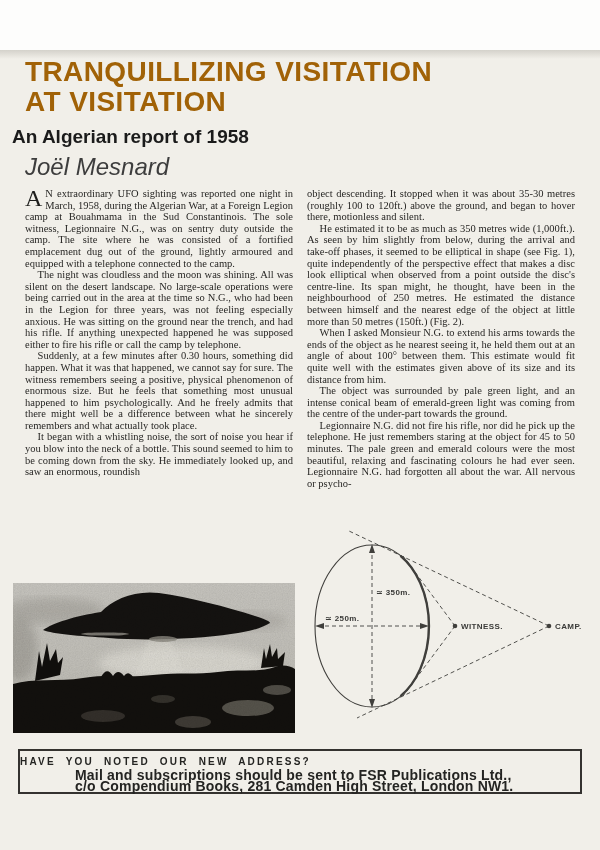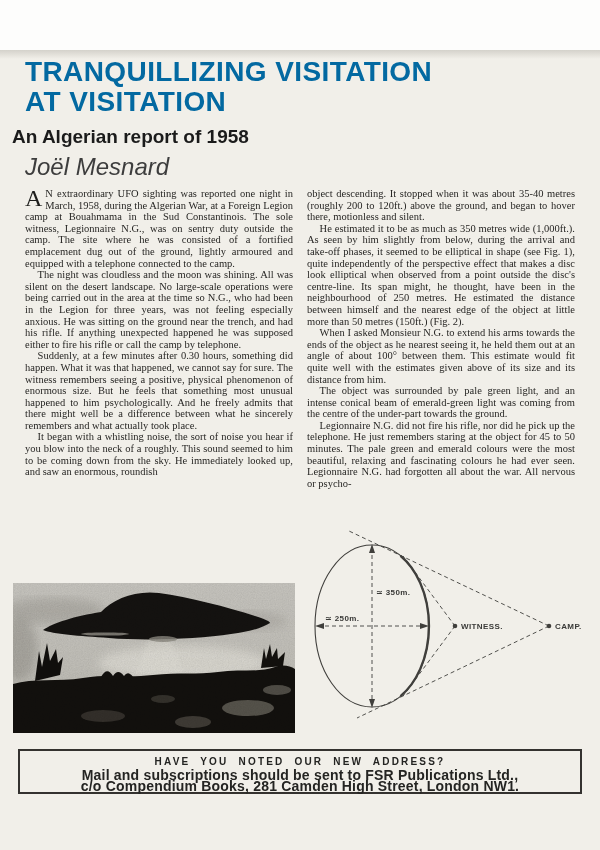--- a/index.html
+++ b/index.html
@@ -11,21 +11,21 @@
     position:absolute; left:0; top:50px; width:600px; height:800px;
     background:#f1efe9;
   }
   .paper::before {
     content:""; position:absolute; left:0; top:0; right:0; height:9px;
     background:linear-gradient(to bottom, rgba(110,105,95,0.22), rgba(110,105,95,0));
   }
   .title {
     position:absolute; left:25px; top:57px; margin:0; width:560px;
     font-family:"Liberation Sans", sans-serif; font-weight:bold;
-    font-size:28px; line-height:30px; letter-spacing:0.4px; color:#0369a1;
+    font-size:28px; line-height:30px; letter-spacing:0.4px; color:#a16207;
   }
   .subtitle {
     position:absolute; left:12px; top:126px; margin:0;
     font-family:"Liberation Sans", sans-serif; font-weight:bold;
     font-size:19px; color:#1b1b1b;
   }
   .author {
     position:absolute; left:25px; top:153px;
     font-family:"Liberation Sans", sans-serif; font-style:italic;
     font-size:24px; color:#3d3d3d;
@@ -49,21 +49,21 @@
   }
   .diagram {
     position:absolute; left:303px; top:518px; width:292px; height:235px; margin:0;
   }
   .diagram text {
     font-family:"Liberation Sans","DejaVu Sans",sans-serif;
     font-size:8px; font-weight:bold; letter-spacing:0.4px; fill:#3a3a38;
   }
   .notice {
     position:absolute; left:18px; top:749px; width:560px; height:41px;
-    border:2px solid #34322f; text-align:center;
+    border:2px solid #34322f; 
     font-family:"Liberation Sans", sans-serif; color:#242422;
   }
   .notice-heading {
     margin-top:5px; font-size:10px; font-weight:bold;
     letter-spacing:2.2px; word-spacing:5px;
   }
   .notice-body {
     margin:3px auto 0; width:450px; font-size:14px; font-weight:bold;
     line-height:10.5px; letter-spacing:0.2px;
   }
@@ -78,24 +78,24 @@
 
   <h2 class="subtitle">An Algerian report of 1958</h2>
 
   <div class="author">Joël Mesnard</div>
 
   <div class="columns">
     <div class="col">
       <p class="noindent"><span class="dropcap">A</span><span>N extraordinary UFO sighting was reported one night in March, 1958, during the Algerian War, at a Foreign Legion camp at Bouahmama in the Sud Constantinois. The sole witness, Legionnaire N.G., was on sentry duty outside the camp. The site where he was consisted of a fortified emplacement dug out of the ground, lightly armoured and equipped with a telephone connected to the camp.</span></p>
       <p>The night was cloudless and the moon was shining. All was silent on the desert landscape. No large-scale operations were being carried out in the area at the time so N.G., who had been in the Legion for three years, was not feeling especially anxious. He was sitting on the ground near the trench, and had his rifle. If anything unexpected happened he was supposed either to fire his rifle or call the camp by telephone.</p>
       <p>Suddenly, at a few minutes after 0.30 hours, something did happen. What it was that happened, we cannot say for sure. The witness remembers seeing a positive, physical phenomenon of enormous size. But he feels that something most unusual happened to him psychologically. And he freely admits that there might well be a difference between what he sincerely remembers and what actually took place.</p>
-      <p>It began with a whistling noise, the sort of noise you hear if you blow into the neck of a roughly. This sound seemed to him to be coming down from the sky. He immediately looked up, and saw an enormous, roundish</p>
+      <p>It began with a whistling noise, the sort of noise you hear if you blow into the neck of a bottle. This sound seemed to him to be coming down from the sky. He immediately looked up, and saw an enormous, roundish</p>
     </div>
     <div class="col">
-      <p class="noindent">object descending. It stopped when it was about 35-40 metres (roughly 200 to 120ft.) above the ground, and began to hover there, motionless and silent.</p>
+      <p class="noindent">object descending. It stopped when it was about 35-30 metres (roughly 100 to 120ft.) above the ground, and began to hover there, motionless and silent.</p>
       <p>He estimated it to be as much as 350 metres wide (1,000ft.). As seen by him slightly from below, during the arrival and take-off phases, it seemed to be elliptical in shape (see Fig. 1), quite independently of the perspective effect that makes a disc look elliptical when observed from a point outside the disc's centre-line. Its span might, he thought, have been in the neighbourhood of 250 metres. He estimated the distance between himself and the nearest edge of the object at little more than 50 metres (150ft.) (Fig. 2).</p>
       <p>When I asked Monsieur N.G. to extend his arms towards the ends of the object as he nearest seeing it, he held them out at an angle of about 100° between them. This estimate would fit quite well with the estimates given above of its size and its distance from him.</p>
       <p>The object was surrounded by pale green light, and an intense conical beam of emerald-green light was coming from the centre of the under-part towards the ground.</p>
       <p>Legionnaire N.G. did not fire his rifle, nor did he pick up the telephone. He just remembers staring at the object for 45 to 50 minutes. The pale green and emerald colours were the most beautiful, relaxing and fascinating colours he had ever seen. Legionnaire N.G. had forgotten all about the war. All nervous or psycho-</p>
     </div>
   </div>
 
   <figure class="photo">
     <svg width="282" height="150" viewBox="0 0 282 150" xmlns="http://www.w3.org/2000/svg">
       <defs>

